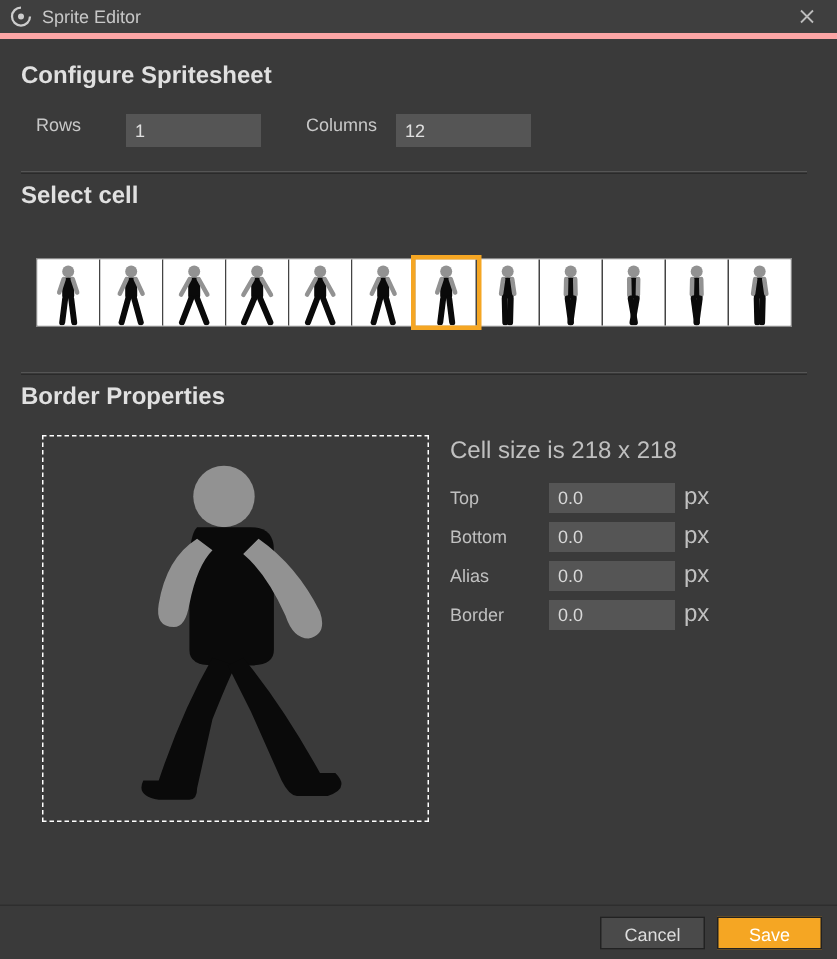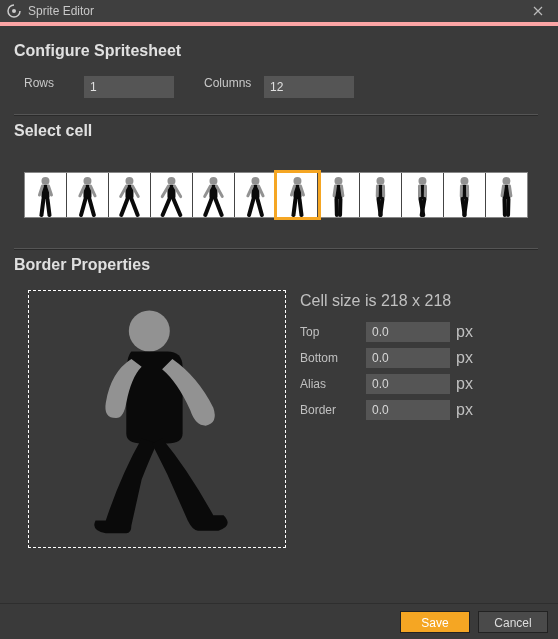--- a/index.html
+++ b/index.html
@@ -379,15 +379,15 @@
         <label>Border</label>
         <input value="0.0" style="">
         <span class="unit">px</span>
       </div>
     </div>
   </div>
 
 </div>
 
 <div class="footer">
+  <div class="btn cancel">Cancel</div>
   <div class="btn save">Save</div>
-  <div class="btn cancel">Cancel</div>
 </div>
 
 </body></html>

